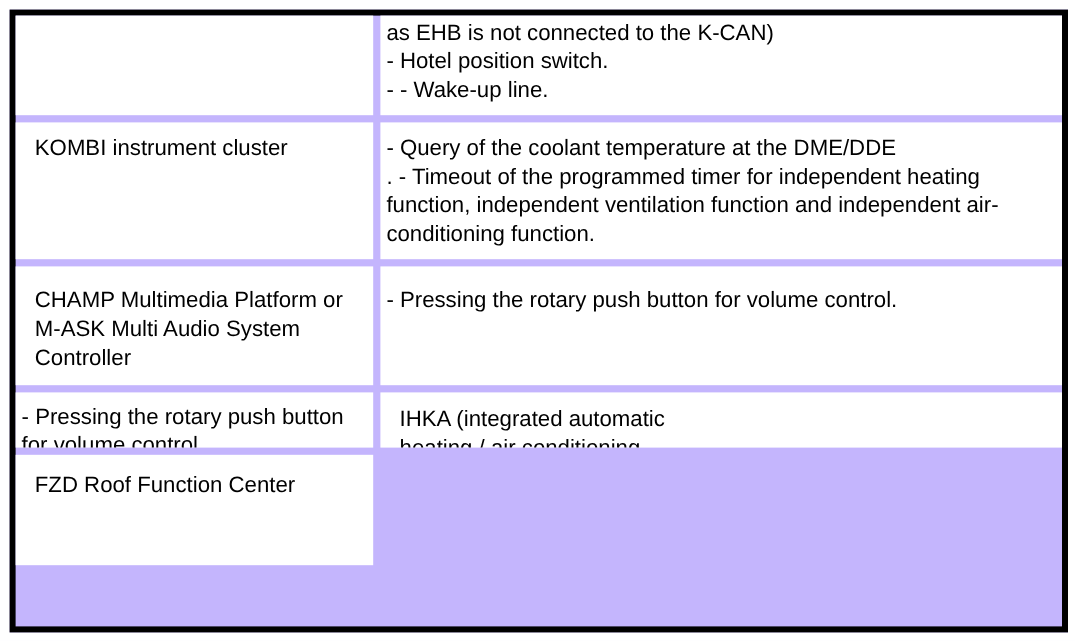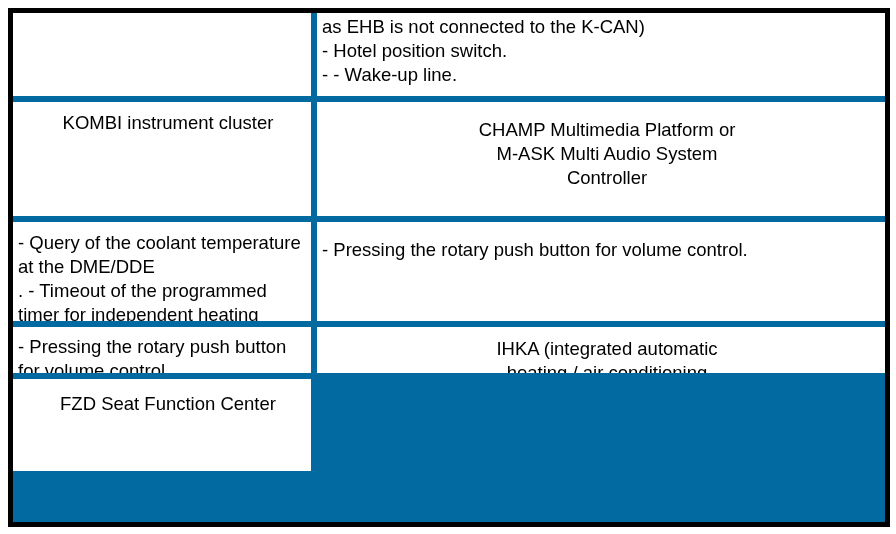--- a/index.html
+++ b/index.html
@@ -15,68 +15,68 @@
     font-family: "Liberation Sans", sans-serif;
   }
   .tbl {
     position: absolute;
     left: 8px;
     top: 8px;
     width: 882px;
     height: 519px;
     box-sizing: border-box;
     border: 5px solid #000000;
-    background: #0369a1;
+    background: #c4b5fd;
     display: grid;
     grid-template-columns: 298px 1fr;
     grid-template-rows: 83px 114px 99px 46px 92px 45px;
     gap: 6px;
   }
   .cell {
     background: #ffffff;
     color: #000000;
     font-size: 18.5px;
     line-height: 24px;
     white-space: pre-line;
     overflow: hidden;
     box-sizing: border-box;
   }
-  .cl { padding-left: 16px; padding-right: 4px; text-align: center; }
+  .cl { padding-left: 16px; padding-right: 4px; }
   .cr { padding-left: 5px; padding-right: 2px; }
   .pt1 { padding-top: 2px; }
   .pt2 { padding-top: 9px; }
   .pt3 { padding-top: 16px; }
   .pt4 { padding-top: 8px; }
   .pt5 { padding-top: 10px; }
   .pt6 { padding-top: 13px; }
 </style>
 </head>
 <body>
 
 <div class="page">
   <div class="tbl">
 
     <div class="cell cl pt1"></div>
     <div class="cell cr pt1">as EHB is not connected to the K-CAN)
 - Hotel position switch.
 - - Wake-up line.</div>
 
     <div class="cell cl pt2">KOMBI instrument cluster</div>
-    <div class="cell cl pt3">CHAMP Multimedia Platform or
-M-ASK Multi Audio System
-Controller</div>
-
     <div class="cell cr pt2">- Query of the coolant temperature at the DME/DDE
 . - Timeout of the programmed timer for independent heating
 function, independent ventilation function and independent air-
 conditioning function.</div>
+
+    <div class="cell cl pt3">CHAMP Multimedia Platform or
+M-ASK Multi Audio System
+Controller</div>
     <div class="cell cr pt3">- Pressing the rotary push button for volume control.</div>
 
     <div class="cell cr pt4">- Pressing the rotary push button for volume control.</div>
 
     <div class="cell cl pt5">IHKA (integrated automatic
 heating / air conditioning
 timer)</div>
 
-    <div class="cell cl pt6">FZD Seat Function Center</div>
+    <div class="cell cl pt6">FZD Roof Function Center</div>
 
   </div>
 </div>
 
 </body></html>

